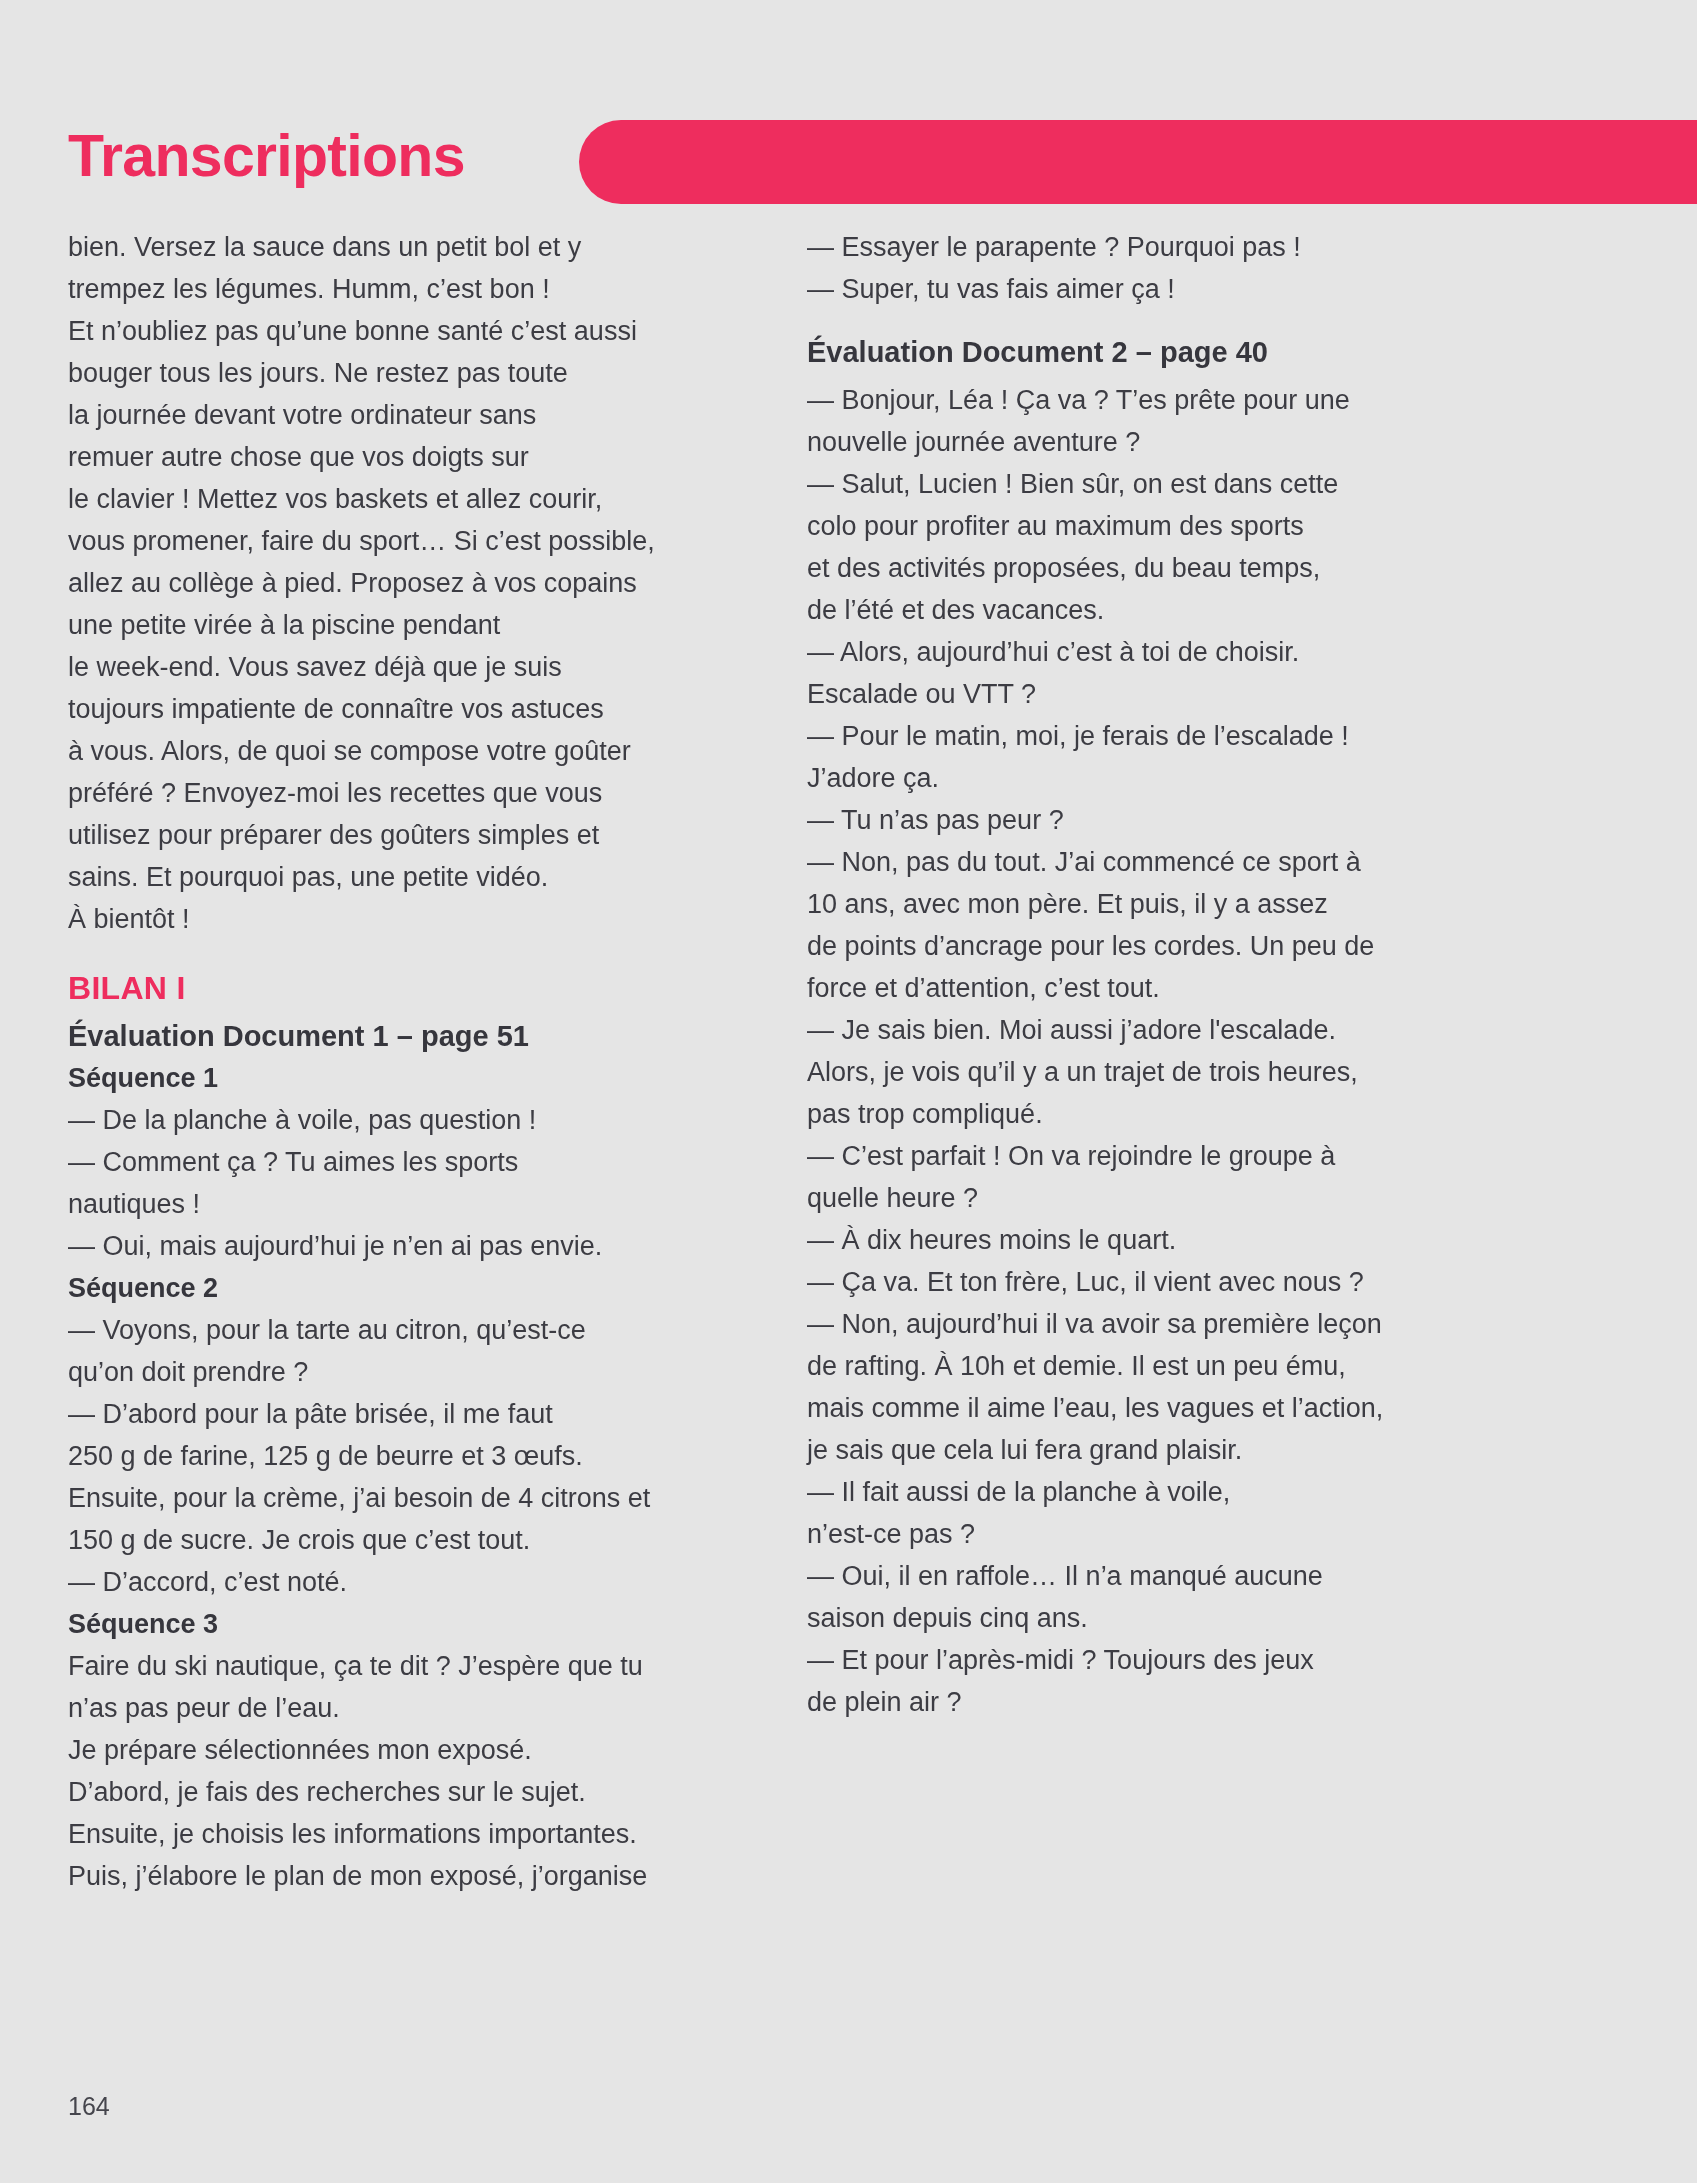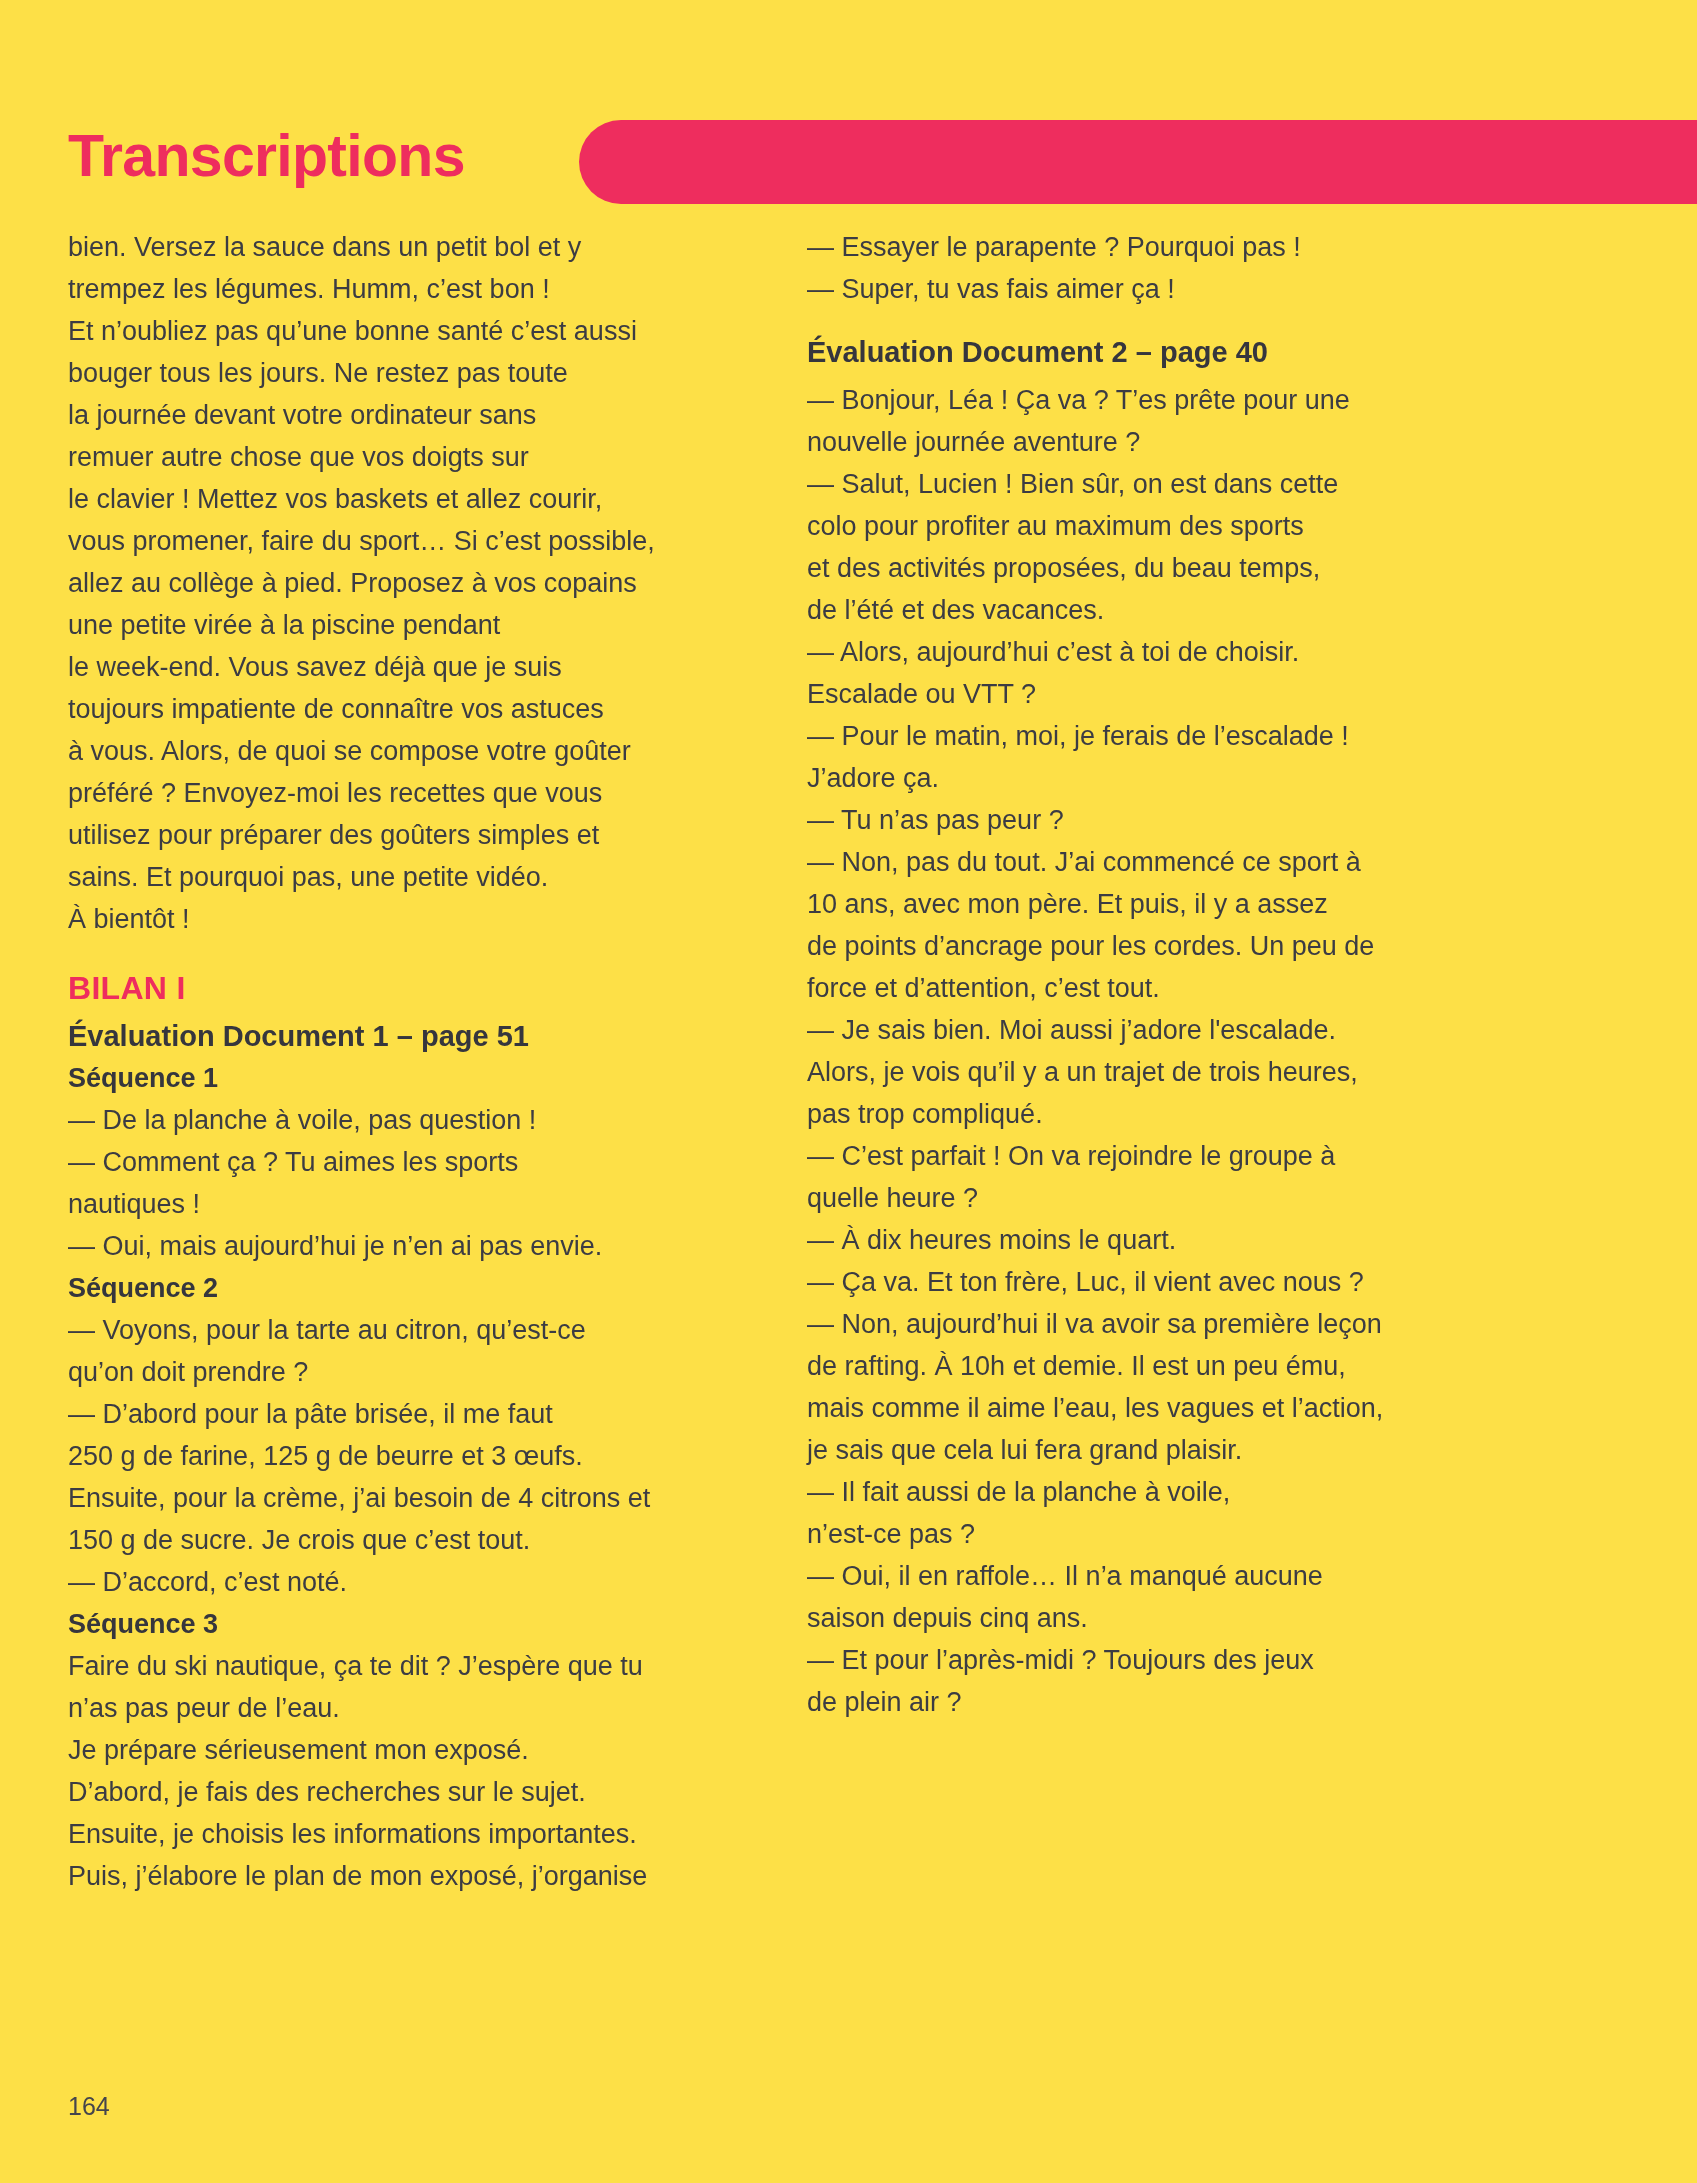--- a/index.html
+++ b/index.html
@@ -4,21 +4,21 @@
 <style>
   html, body {
     margin: 0;
     padding: 0;
     background: #ffffff;
   }
   .page {
     position: relative;
     width: 1698px;
     height: 2183px;
-    background: #fde047;
+    background: #e5e5e5;
     font-family: "Liberation Sans", sans-serif;
     color: #3c3c43;
     overflow: hidden;
   }
 
   
   .header { position: absolute; top: 0; left: 0; right: 0; height: 219px; }
   .page-title {
     position: absolute;
     top: 122px;
@@ -132,21 +132,21 @@
       <p class="para">— Voyons, pour la tarte au citron, qu’est-ce
 qu’on doit prendre ?
 — D’abord pour la pâte brisée, il me faut
 250 g de farine, 125 g de beurre et 3 œufs.
 Ensuite, pour la crème, j’ai besoin de 4 citrons et
 150 g de sucre. Je crois que c’est tout.
 — D’accord, c’est noté.</p>
       <h4 class="h-sequence">Séquence 3</h4>
       <p class="para">Faire du ski nautique, ça te dit ? J’espère que tu
 n’as pas peur de l’eau.</p>
-      <p class="para">Je prépare sérieusement mon exposé.
+      <p class="para">Je prépare sélectionnées mon exposé.
 D’abord, je fais des recherches sur le sujet.
 Ensuite, je choisis les informations importantes.
 Puis, j’élabore le plan de mon exposé, j’organise</p>
     </div>
 
     <div class="col">
       <p class="para">— Essayer le parapente ? Pourquoi pas !
 — Super, tu vas fais aimer ça !</p>
       <h3 class="h-subtitle mt-lg">Évaluation Document 2 – page 40</h3>
       <p class="para">— Bonjour, Léa ! Ça va ? T’es prête pour une

